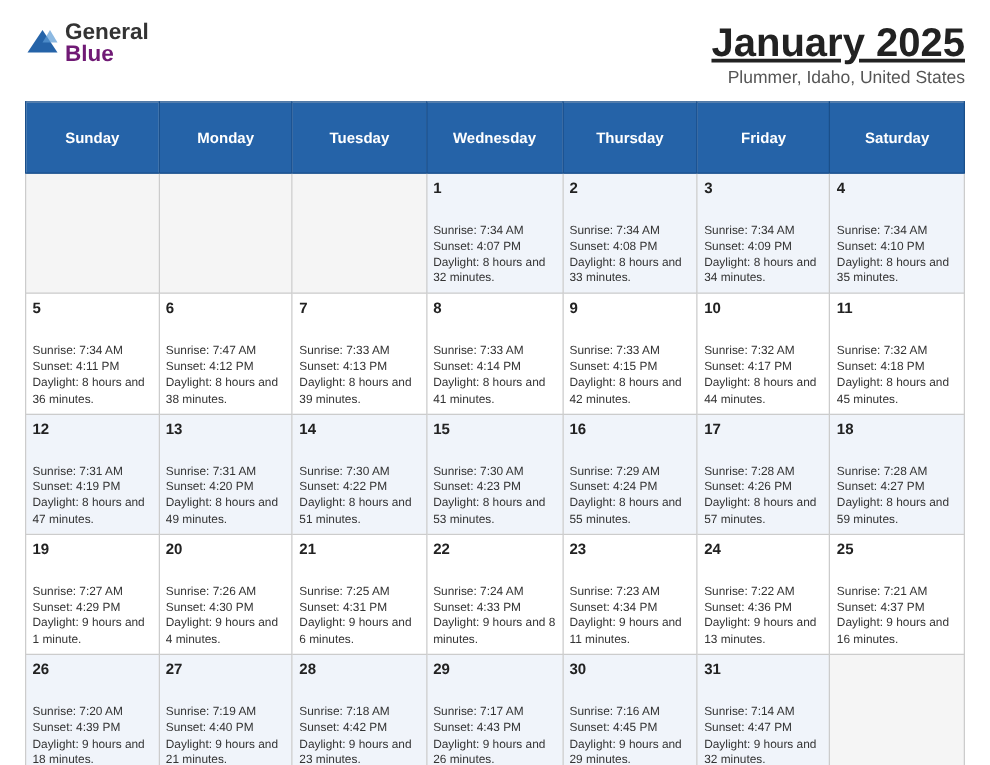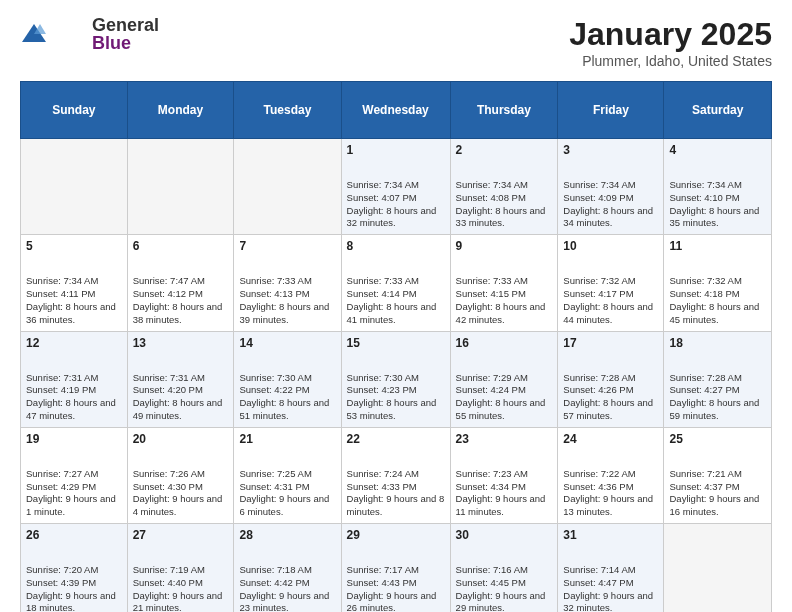--- a/index.html
+++ b/index.html
@@ -18,21 +18,20 @@
     }
     .logo {
       display: flex;
       align-items: center;
       gap: 4px;
     }
     .logo-text {
       display: flex;
       flex-direction: column;
       line-height: 1;
-      margin-left: 40px;
     }
     .logo-general {
       font-size: 18px;
       font-weight: bold;
       color: #333;
     }
     .logo-blue {
       font-size: 18px;
       font-weight: bold;
       color: #701a75;
@@ -41,20 +40,21 @@
       width: 28px;
       height: 28px;
     }
     .title-block {
       text-align: right;
     }
     .month-title {
       font-size: 32px;
       font-weight: bold;
       color: #222;
+      text-decoration: underline;
     }
     .location {
       font-size: 14px;
       color: #555;
     }
     .calendar {
       width: 100%;
       border-collapse: collapse;
       border: 1px solid #ccc;
     }

